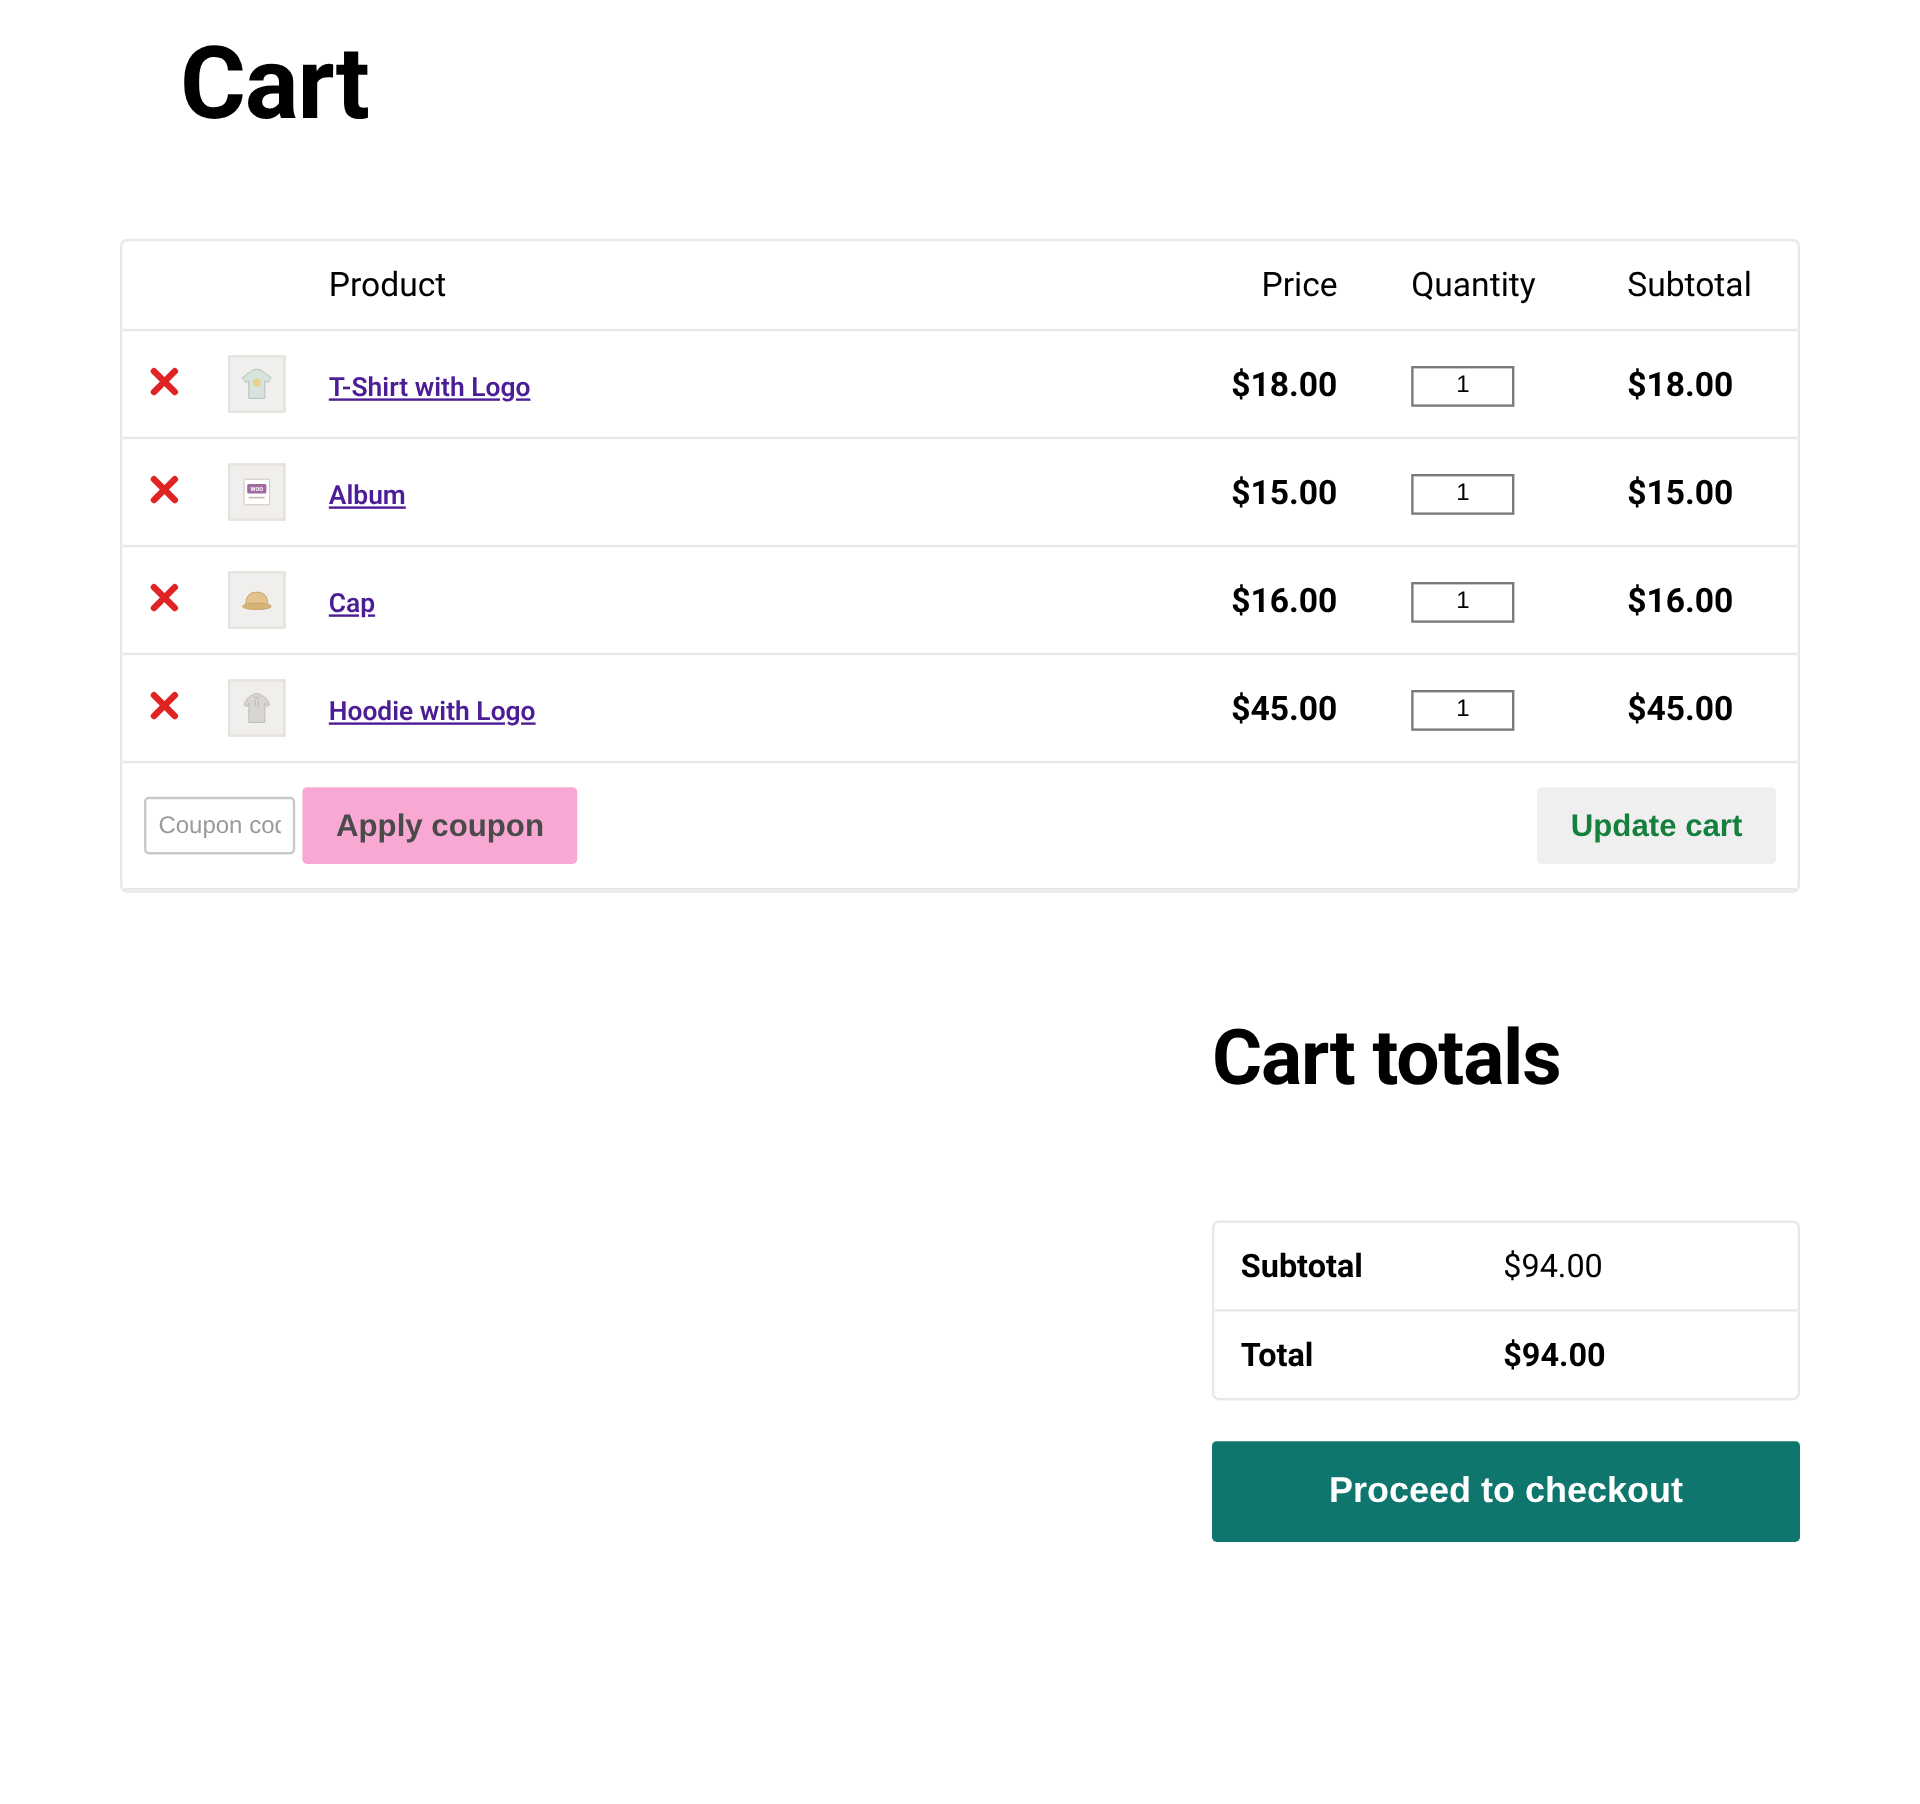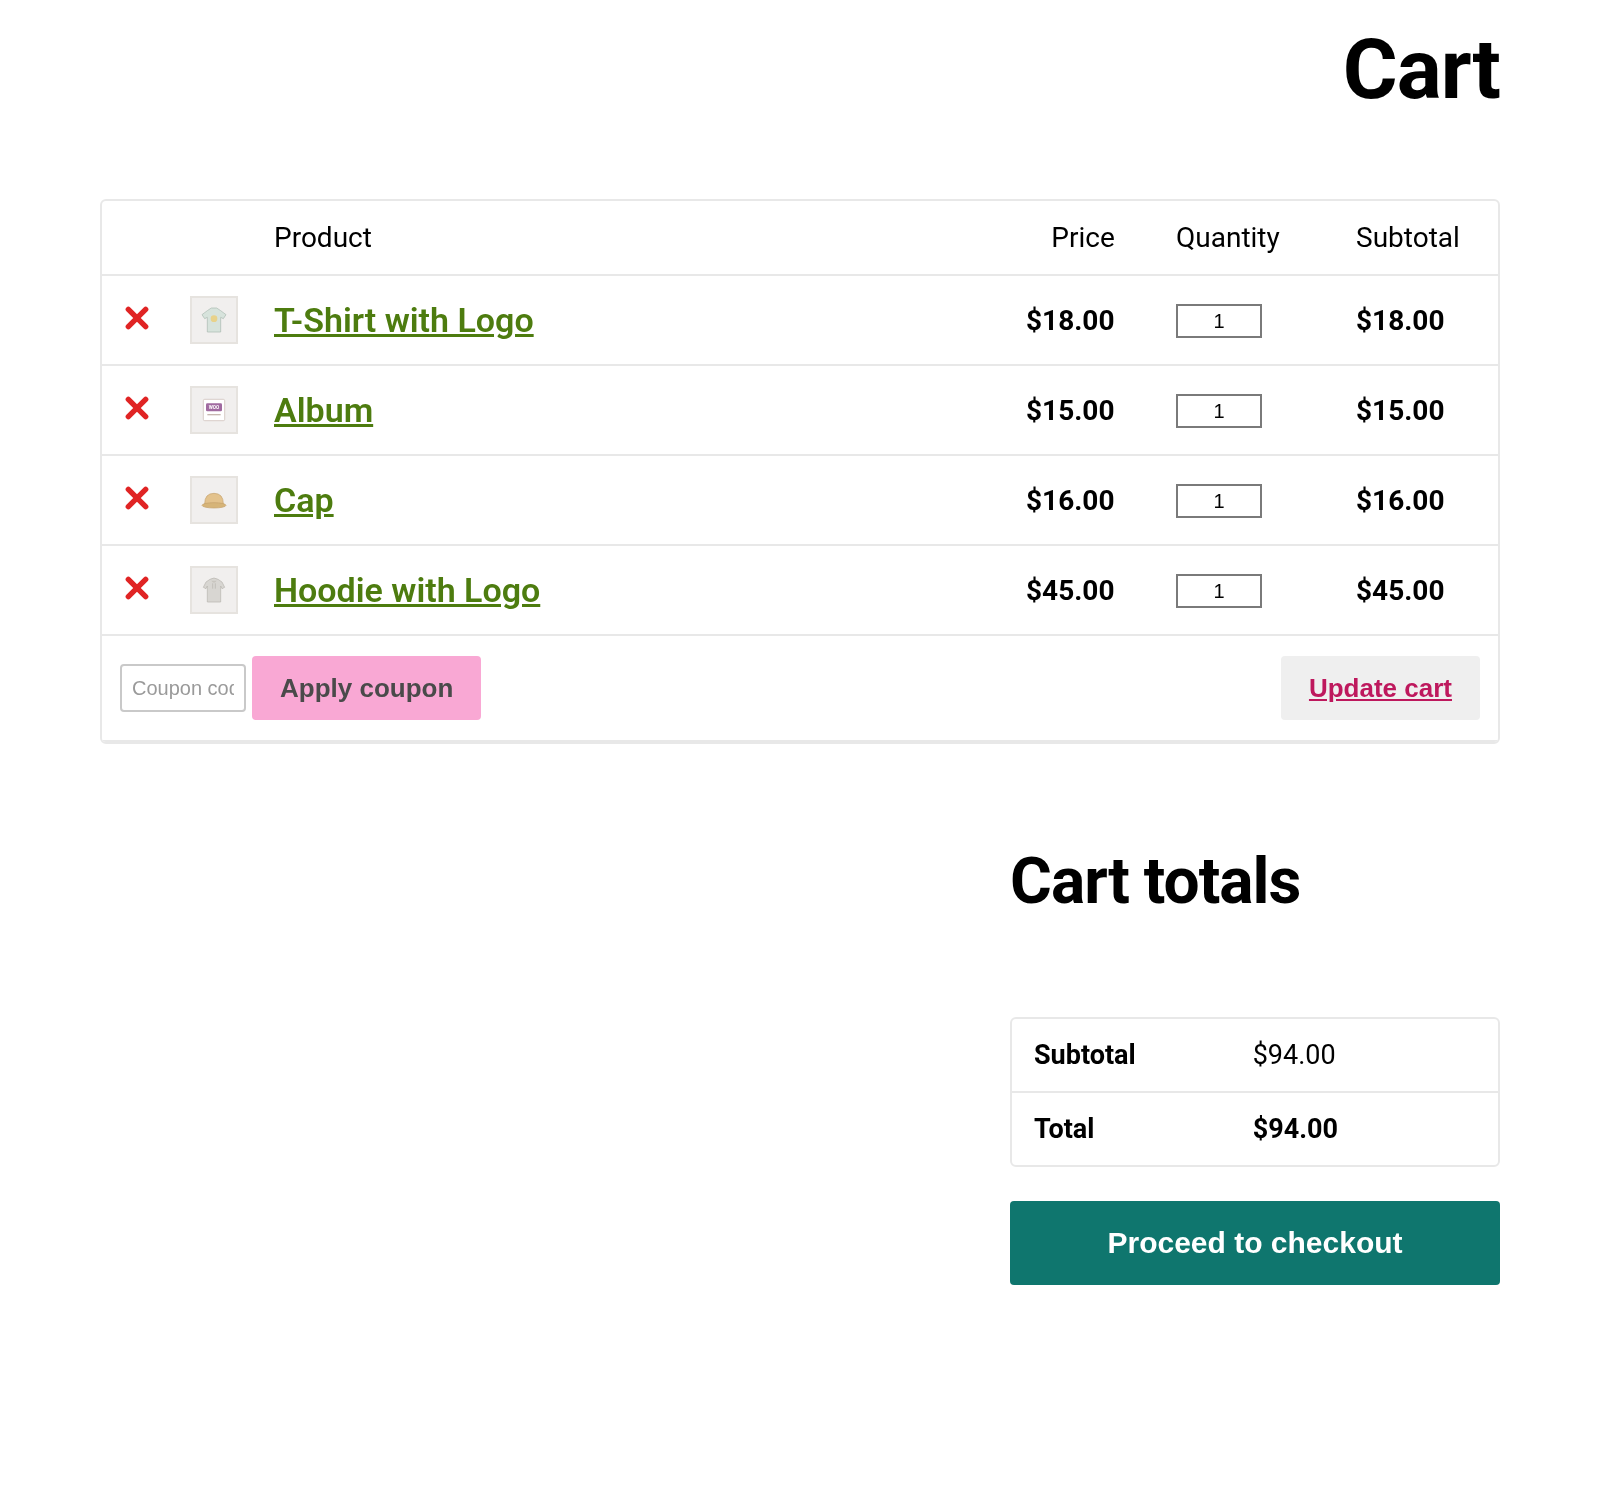--- a/index.html
+++ b/index.html
@@ -11,21 +11,20 @@
       font-family: -apple-system, BlinkMacSystemFont, "Segoe UI", Roboto, Helvetica, Arial, sans-serif;
       background: #fff;
       color: #000;
       padding: 20px 100px 80px 100px;
     }
     .page-title {
       font-size: 84px;
       font-weight: 700;
       margin: 0 0 80px 50px;
       letter-spacing: -1px;
-      text-align: right;
     }
     .cart-table-wrap {
       border: 2px solid #e8e8e8;
       border-radius: 6px;
       overflow: hidden;
       margin: 0 0 0 0;
     }
     table.cart-table {
       width: 100%;
       border-collapse: collapse;
@@ -65,24 +64,24 @@
       width: 48px;
       height: 48px;
       background: #f1efee;
       border: 2px solid #e6e3df;
       display: inline-flex;
       align-items: center;
       justify-content: center;
     }
     .thumb svg { width: 32px; height: 32px; }
     .product-link {
-      color: #4d7c0f;
+      color: #4c1d95;
       text-decoration: underline;
       font-weight: 600;
-      font-size: 34px;
+      font-size: 22px;
     }
     .price-cell, .subtotal-cell {
       font-weight: 700;
     }
     .qty-input {
       width: 86px;
       height: 34px;
       text-align: center;
       font-size: 20px;
       border: 2px solid #7a7a7a;
@@ -121,22 +120,21 @@
       border: none;
       border-radius: 4px;
       background: #f9a8d4;
       color: #4a4a4a;
       font-size: 26px;
       font-weight: 700;
       cursor: pointer;
     }
     .btn.disabled {
       background: #efefef;
-      color: #be185d;
-      text-decoration: underline;
+      color: #15803d;
     }
     .totals-section {
       margin-top: 100px;
       margin-left: auto;
       width: 490px;
     }
     .totals-title {
       font-size: 64px;
       font-weight: 700;
       margin-bottom: 98px;

